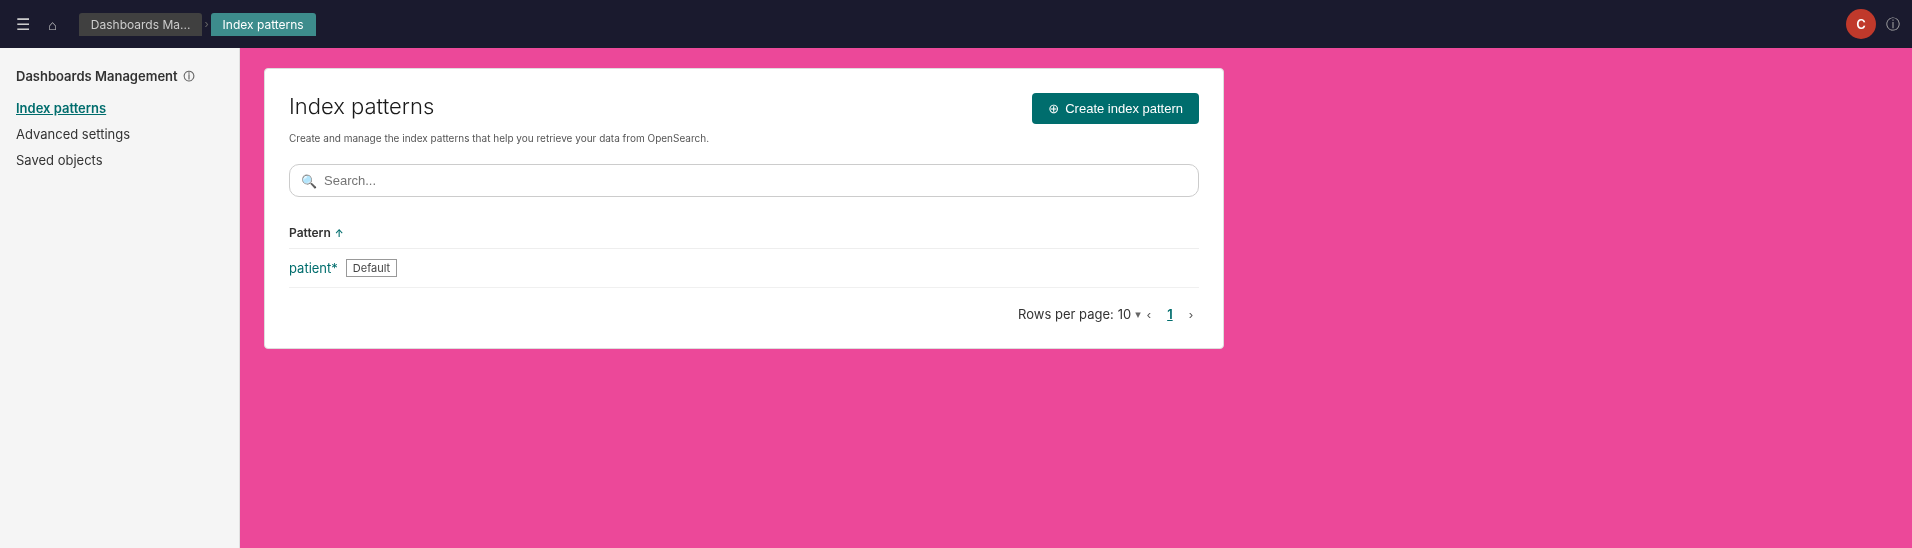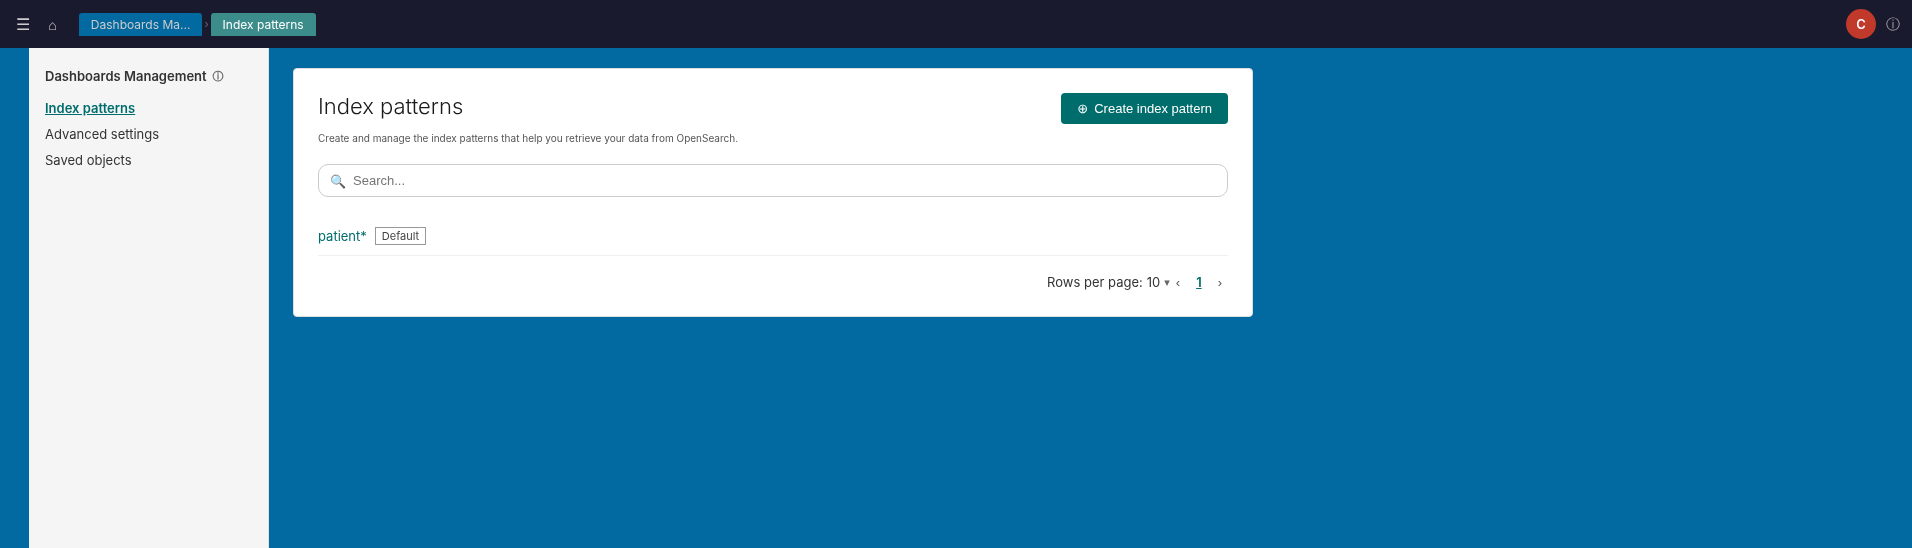--- a/index.html
+++ b/index.html
@@ -13,21 +13,21 @@
       align-items: center;
       padding: 0 12px;
       justify-content: space-between;
     }
     .top-nav-left { display: flex; align-items: center; gap: 8px; }
     .hamburger-icon { color: #ccc; font-size: 16px; cursor: pointer; padding: 4px; }
     .home-icon { color: #ccc; font-size: 14px; cursor: pointer; padding: 4px 6px; }
 
     .breadcrumbs { display: flex; align-items: center; gap: 0; margin-left: 8px; }
     .breadcrumb-item {
-      background: #0369a1;
+      background: #404040;
       color: #ccc;
       font-size: 12px;
       padding: 4px 12px;
       border-radius: 3px 3px 0 0;
       cursor: pointer;
     }
     .breadcrumb-item.active {
       background: #3d8c8c;
       color: white;
     }
@@ -36,21 +36,21 @@
     .top-nav-right { display: flex; align-items: center; gap: 10px; }
     .avatar {
       width: 30px; height: 30px; border-radius: 50%;
       background: #c0392b; color: white;
       display: flex; align-items: center; justify-content: center;
       font-size: 13px; font-weight: 600; cursor: pointer;
     }
     .help-icon { color: #aaa; font-size: 14px; cursor: pointer; }
 
     
-    .main-layout { display: flex; min-height: calc(548px - 48px); background: #0369a1; padding-left: 29px; }
+    .main-layout { display: flex; min-height: calc(548px - 48px); background: #ec4899; }
 
     
     .sidebar { width: 240px; padding: 20px 16px; background: #f5f5f5; border-right: 1px solid #e0e0e0; flex-shrink: 0; }
     .sidebar-title { font-size: 13px; font-weight: 600; color: #333; margin-bottom: 4px; display: flex; align-items: center; gap: 6px; }
     .sidebar-title .info-icon { color: #666; font-size: 11px; }
     .sidebar-nav { margin-top: 12px; display: flex; flex-direction: column; gap: 2px; }
     .sidebar-nav-item { font-size: 13px; padding: 4px 0; cursor: pointer; color: #333; }
     .sidebar-nav-item.active { color: #006d6d; font-weight: 600; text-decoration: underline; }
 
     
@@ -187,20 +187,26 @@
           <span>Create index pattern</span>
         </button>
       </div>
       <p class="card-description">Create and manage the index patterns that help you retrieve your data from OpenSearch.</p>
 
       <div class="search-wrapper">
         <span class="search-icon-wrap">🔍</span>
         <input class="search-input" type="text" placeholder="Search..." style="">
       </div>
 
+      <div class="table-header">
+        <div class="col-pattern">
+          <span>Pattern</span>
+          <span class="sort-icon">↑</span>
+        </div>
+      </div>
 
       <div class="table-row">
         <a class="pattern-link">patient*</a>
         <span class="default-badge">Default</span>
       </div>
 
 
       <div class="pagination-row">
         <div class="rows-per-page">
           <span>Rows per page:</span>

